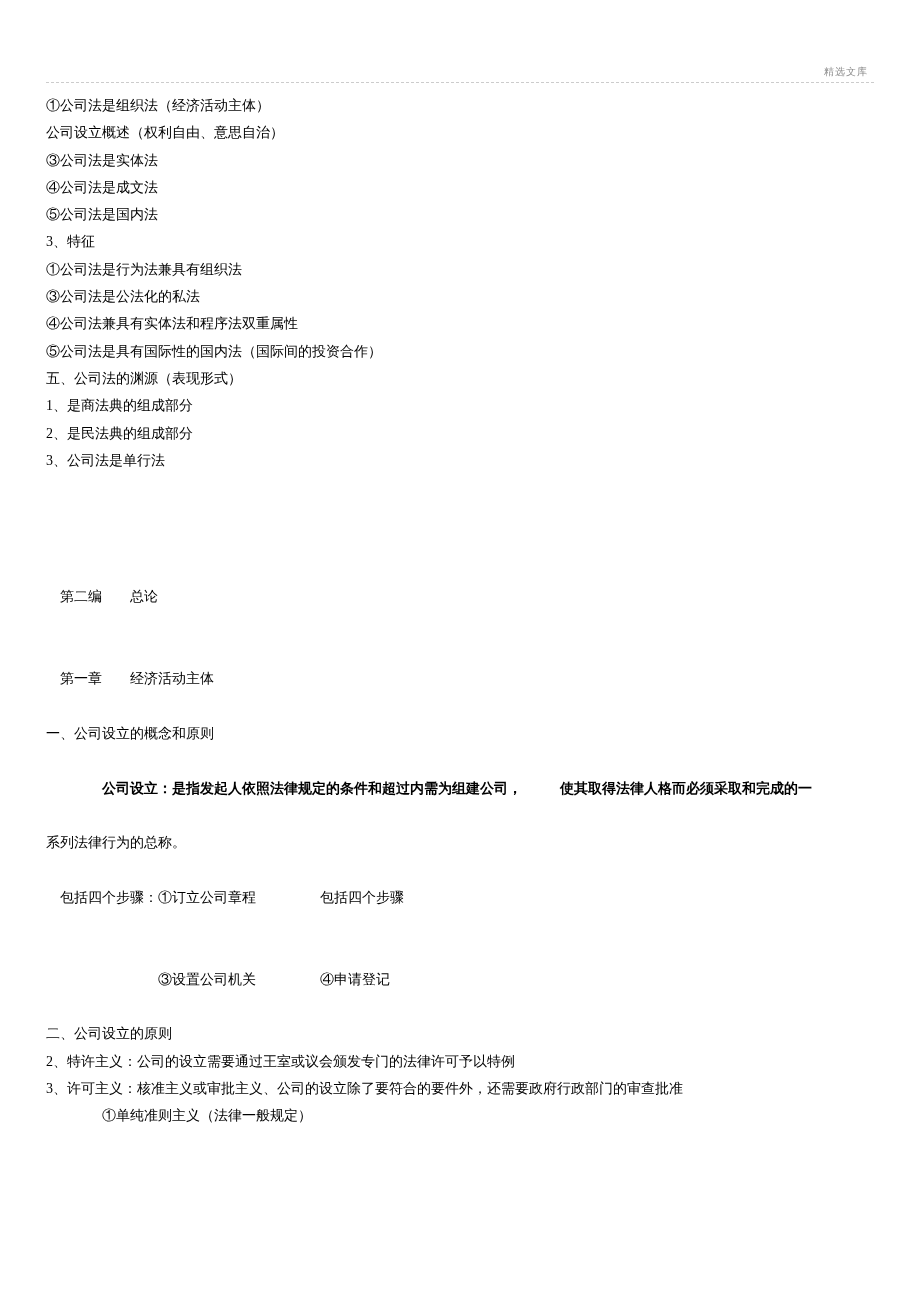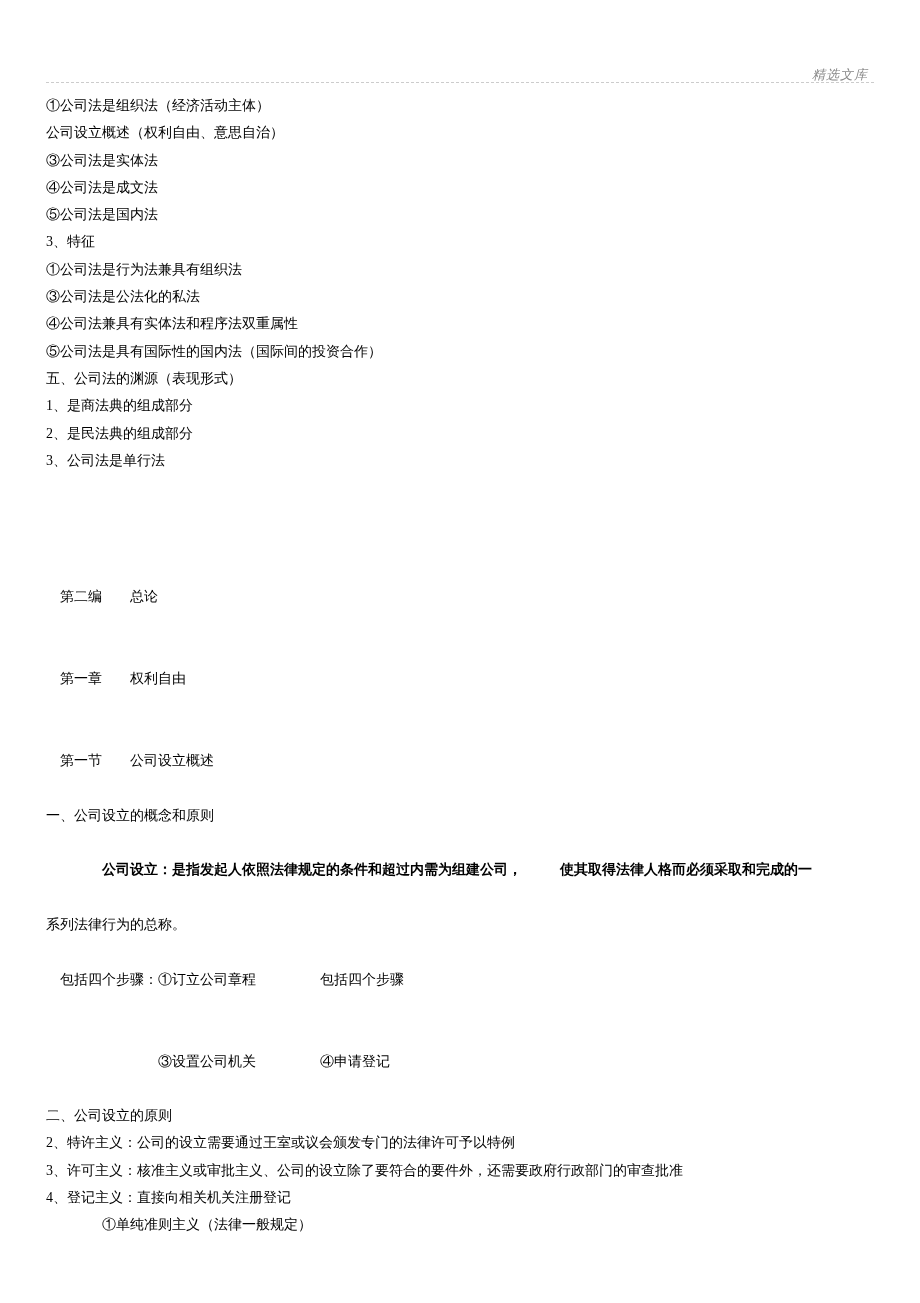--- a/index.html
+++ b/index.html
@@ -10,24 +10,23 @@
     color: #000;
     width: 920px;
     padding: 62px 46px 20px 46px;
     line-height: 1.95;
     position: relative;
   }
   .watermark {
     position: absolute;
     top: 62px;
     right: 52px;
-    font-size: 13px;
+    font-size: 10px;
     color: #888;
     letter-spacing: 1px;
-    font-style: italic;
   }
   hr.topline {
     border: none;
     border-top: 0.5px dashed #ccc;
     position: absolute;
     top: 82px;
     left: 46px;
     right: 46px;
   }
   .content {
@@ -61,39 +60,35 @@
   <div class="ln">1、是商法典的组成部分</div>
   <div class="ln">2、是民法典的组成部分</div>
   <div class="ln">3、公司法是单行法</div>
 
   <div class="gap"></div>
 
   <div class="ln">
     <span class="sp-head" style="width:70px">第二编</span><span>总论</span>
   </div>
   <div class="ln">
-    <span class="sp-head" style="width:70px">第一章</span><span>权利自由</span>
-  </div>
-  <div class="ln">
-    <span class="sp-head" style="width:70px">第一节</span><span>公司设立概述</span>
+    <span class="sp-head" style="width:70px">第一章</span><span>经济活动主体</span>
   </div>
 
   <div class="ln">一、公司设立的概念和原则</div>
 
   <div class="ln ind1">
     <span class="sp-head" style="width:458px">公司设立：是指发起人依照法律规定的条件和超过内需为组建公司，</span><span>使其取得法律人格而必须采取和完成的一</span>
   </div>
   <div class="ln">系列法律行为的总称。</div>
 
   <div class="ln">
     <span class="sp-head" style="width:260px">包括四个步骤：①订立公司章程</span><span>包括四个步骤</span>
   </div>
   <div class="ln ind2">
     <span class="sp-head" style="width:162px">③设置公司机关</span><span>④申请登记</span>
   </div>
 
   <div class="ln">二、公司设立的原则</div>
   <div class="ln">2、特许主义：公司的设立需要通过王室或议会颁发专门的法律许可予以特例</div>
   <div class="ln">3、许可主义：核准主义或审批主义、公司的设立除了要符合的要件外，还需要政府行政部门的审查批准</div>
-  <div class="ln">4、登记主义：直接向相关机关注册登记</div>
   <div class="ln ind3">①单纯准则主义（法律一般规定）</div>
 
 </div>
 
 </body></html>

